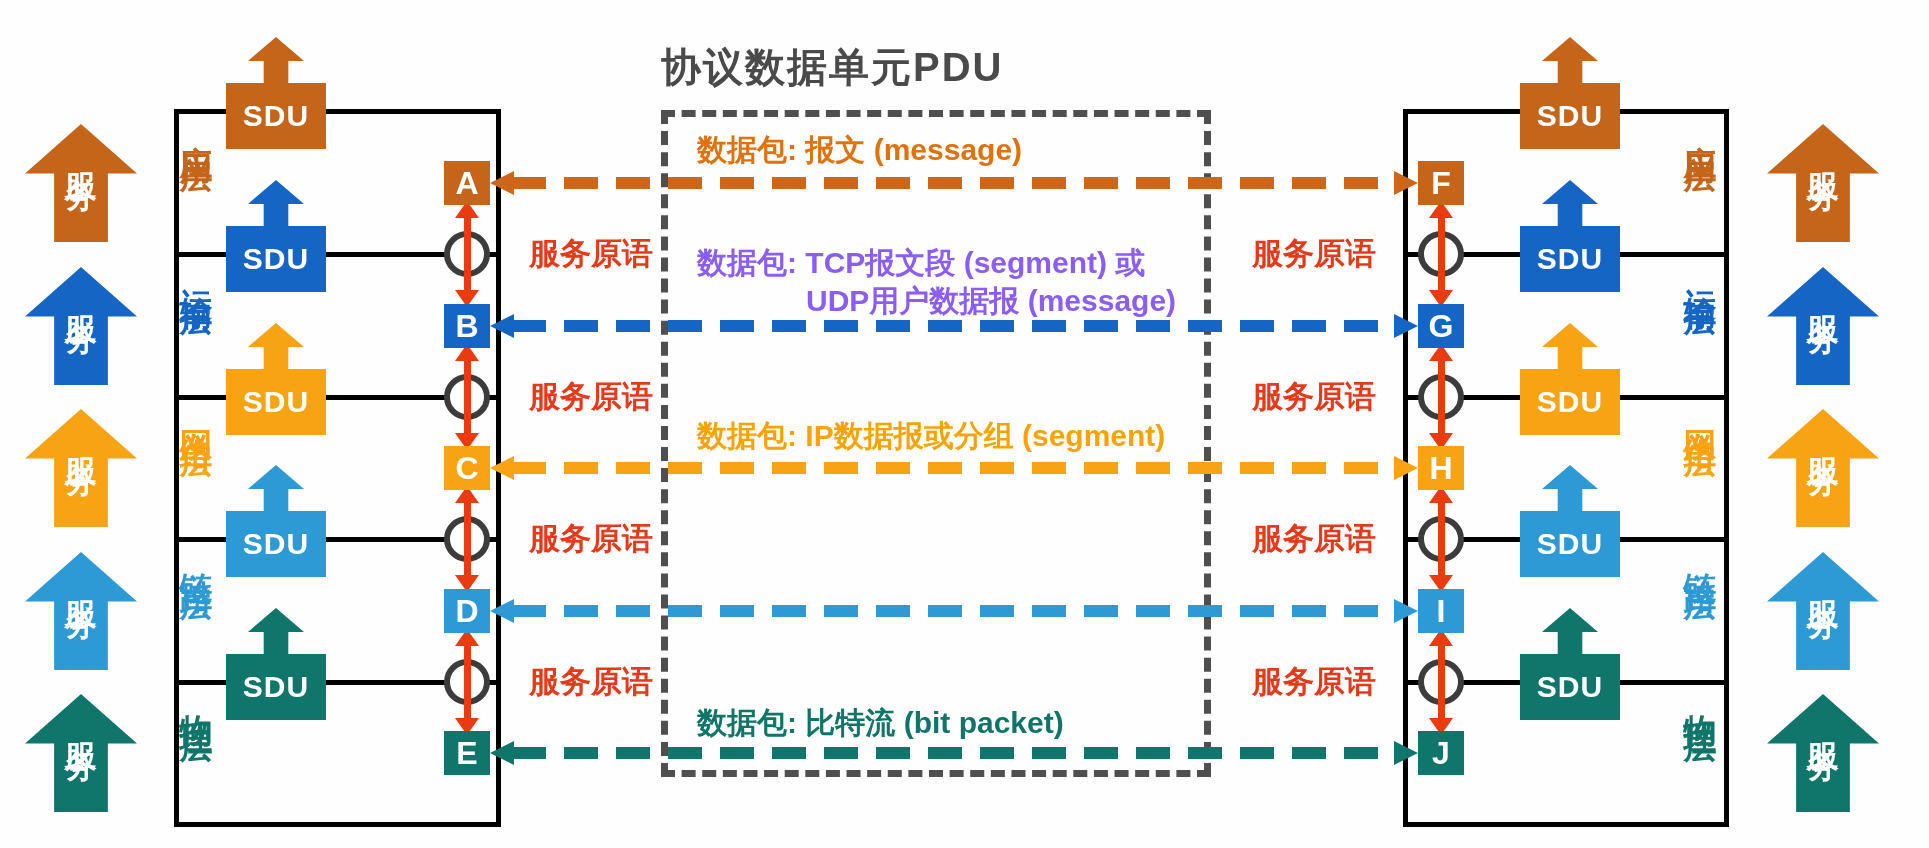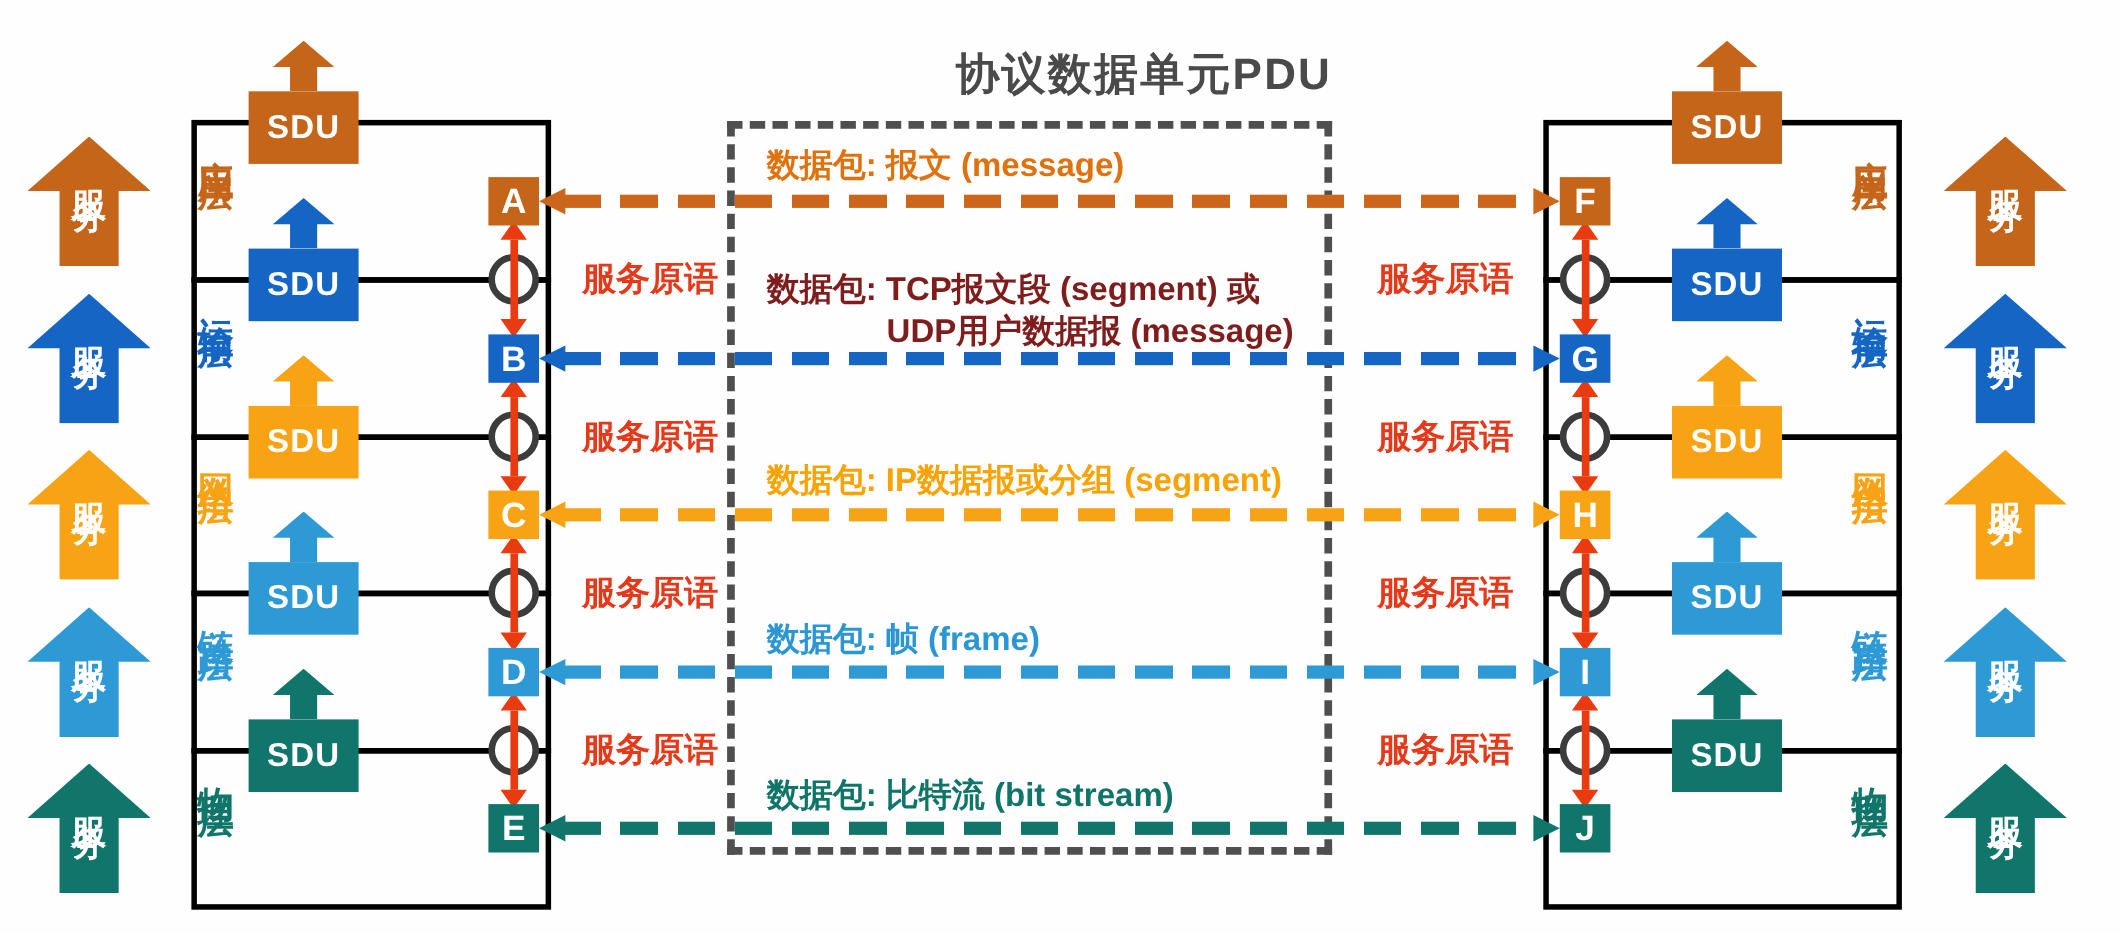--- a/index.html
+++ b/index.html
@@ -4,21 +4,21 @@
 <style>
   html,body{margin:0;padding:0;background:#fff;}
   .canvas{position:relative;width:1929px;height:848px;background:#fffefe;overflow:hidden;
           font-family:"Liberation Sans","DejaVu Sans",sans-serif;}
   
   .bg0{background:#c4651a}.bg1{background:#1566c4}.bg2{background:#f8a313}.bg3{background:#2e9ad5}.bg4{background:#10756a}
   .bd0{border-color:#c4651a}.bd1{border-color:#1566c4}.bd2{border-color:#f8a313}.bd3{border-color:#2e9ad5}.bd4{border-color:#10756a}
   .tx0{color:#c4651a}.tx1{color:#1566c4}.tx2{color:#f8a313}.tx3{color:#2e9ad5}.tx4{color:#10756a}
   .z1{z-index:1}.z2{z-index:2}.z3{z-index:3}.z4{z-index:4}.z5{z-index:5}
 
-  .title{position:absolute;left:661px;top:40px;width:550px;text-align:right;
+  .title{position:absolute;left:661px;top:40px;width:550px;text-align:left;
          font-size:40px;font-weight:bold;color:#4a4a4a;z-index:9;letter-spacing:2px;}
   .pdubox{position:absolute;left:661px;top:110px;width:550px;height:667px;
           border:7px dashed #4f4f4f;box-sizing:border-box;z-index:2;}
 
   .laybox{position:absolute;border:5px solid;box-sizing:border-box;}
   .laylab{position:absolute;writing-mode:vertical-rl;text-orientation:upright;
           font-size:33px;font-weight:bold;letter-spacing:8px;z-index:7;line-height:1;}
 
   .sdu{position:absolute;width:100px;z-index:8;}
   .sduArrow{width:56px;height:46px;margin:0 auto;
@@ -53,21 +53,21 @@
   .phead{position:absolute;width:0;height:0;border:12px solid transparent;z-index:6;}
   .phead.hleft{border-left-width:0;border-right-width:24px;}
   .phead.hright{border-right-width:0;border-left-width:24px;}
   .hl0{border-right-color:#cb661b}.hr0{border-left-color:#cb661b}
   .hl1{border-right-color:#1566c4}.hr1{border-left-color:#1566c4}
   .hl2{border-right-color:#f8a313}.hr2{border-left-color:#f8a313}
   .hl3{border-right-color:#2e9ad5}.hr3{border-left-color:#2e9ad5}
   .hl4{border-right-color:#10756a}.hr4{border-left-color:#10756a}
 
   .ptext{position:absolute;font-size:30px;font-weight:bold;white-space:nowrap;z-index:9;}
-  .pt0{color:#e0720e}.pt1{color:#7f1d1d}.pt2{color:#f9a303}.pt3{color:#2b96d4}.pt4{color:#0e7568}
+  .pt0{color:#e0720e}.pt1{color:#8b5cf6}.pt2{color:#f9a303}.pt3{color:#2b96d4}.pt4{color:#0e7568}
 </style>
 </head>
 <body>
 
 <div class="canvas">
 
   <div class="title">协议数据单元PDU</div>
   <div class="pdubox"></div>
 
   <div class="laybox bd0 z2" style="left:174px;top:109px;width:327px;height:148px"></div>
@@ -256,16 +256,15 @@
   <div class="phead hright hr3" style="left:1394px;top:599px"></div>
 
   <div class="pline pl4" style="left:512px;top:747px"></div>
   <div class="phead hleft hl4" style="left:490px;top:741px"></div>
   <div class="phead hright hr4" style="left:1394px;top:741px"></div>
 
   <div class="ptext pt0" style="left:697px;top:130px">数据包: 报文 (message)</div>
   <div class="ptext pt1" style="left:697px;top:243px">数据包: TCP报文段 (segment) 或</div>
   <div class="ptext pt1" style="left:806px;top:281px">UDP用户数据报 (message)</div>
   <div class="ptext pt2" style="left:697px;top:416px">数据包: IP数据报或分组 (segment)</div>
-  <div class="ptext pt3" style="left:697px;top:561px">数据包: 帧 (frame)</div>
-  <div class="ptext pt4" style="left:697px;top:703px">数据包: 比特流 (bit stream)</div>
+  <div class="ptext pt4" style="left:697px;top:703px">数据包: 比特流 (bit packet)</div>
 
 </div>
 
 </body></html>

